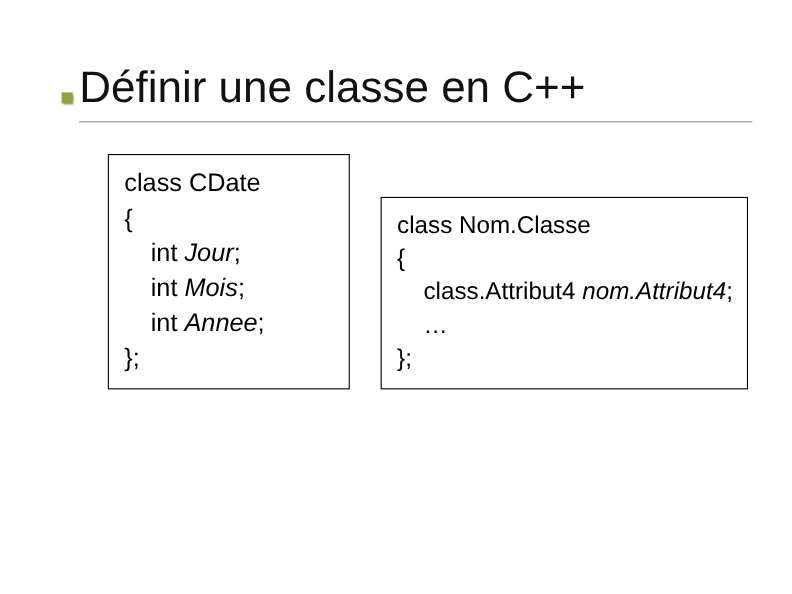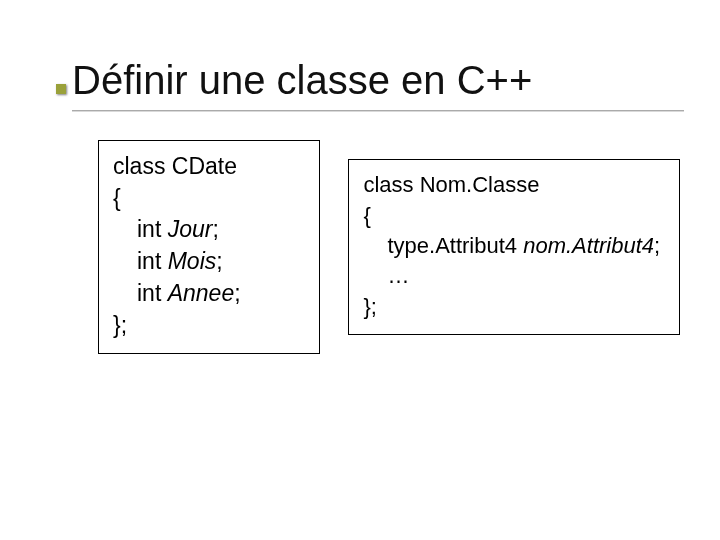--- a/index.html
+++ b/index.html
@@ -49,21 +49,21 @@
     border-top: 1px solid #aaa;
     box-shadow: 0 1px 0 rgba(0,0,0,0.15);
   }
   .cols {
     position: absolute;
     left: 98px;
     top: 140px;
     right: 40px;
     display: flex;
     gap: 28px;
-    align-items: center;
+    align-items: flex-end;
   }
   .codebox {
     border: 1px solid #000;
     box-sizing: border-box;
     padding: 10px 14px 12px 14px;
     line-height: 1.38;
   }
   .box-left {
     width: 224px;
     font-size: 23px;
@@ -103,20 +103,20 @@
       <div class="row indent1">
         <span>int </span><span class="ital">Annee</span><span>;</span>
       </div>
       <div class="row">};</div>
     </div>
 
     <div class="codebox box-right">
       <div class="row">class Nom.Classe</div>
       <div class="row">{</div>
       <div class="row indent1">
-        <span>type.Attribut4 </span><span class="ital">nom.Attribut4</span><span>;</span>
+        <span>class.Attribut4 </span><span class="ital">nom.Attribut4</span><span>;</span>
       </div>
       <div class="row indent1">…</div>
       <div class="row">};</div>
     </div>
 
   </div>
 </div>
 
 </body></html>

